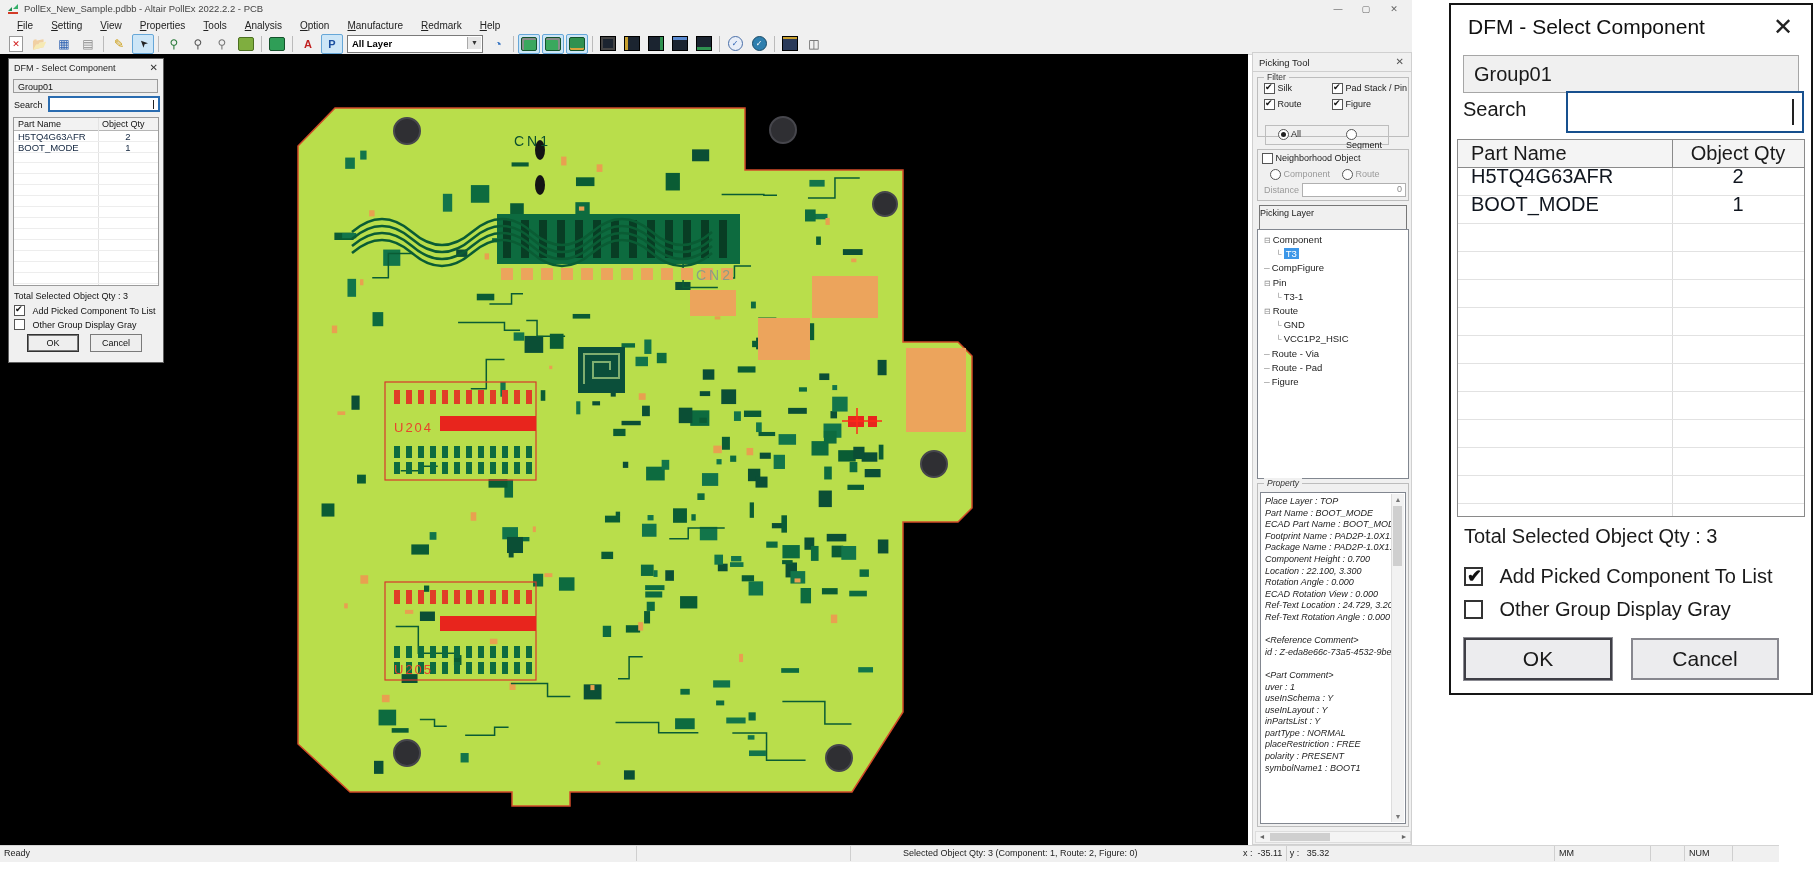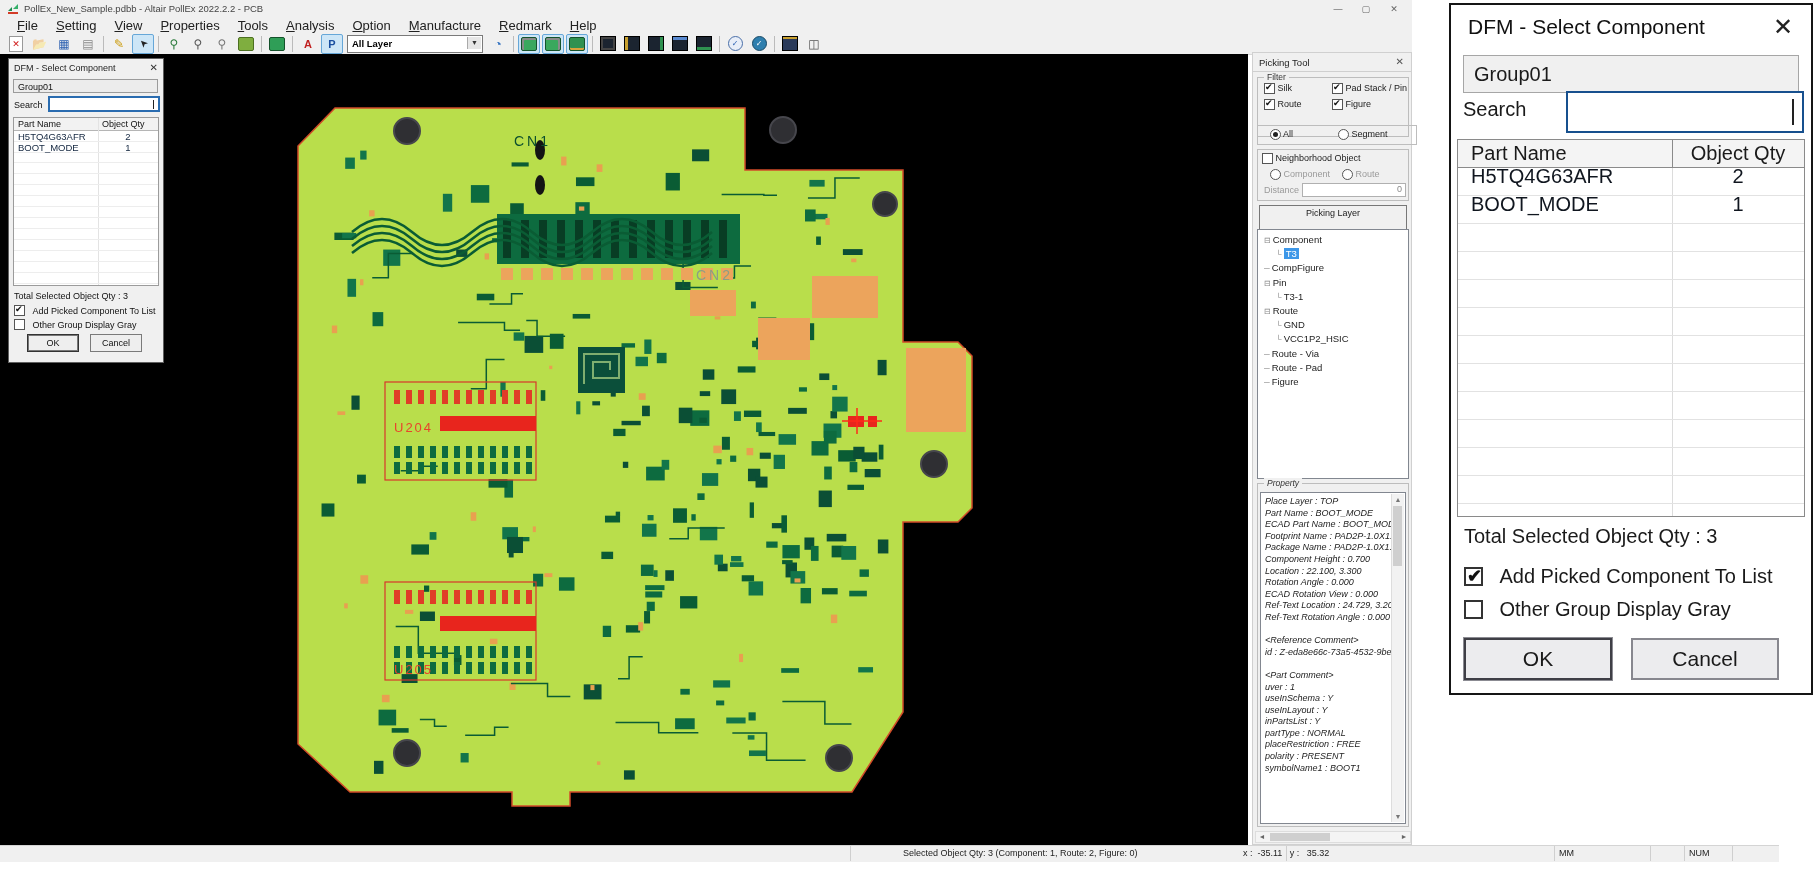--- a/index.html
+++ b/index.html
@@ -4,21 +4,21 @@
 <style>
   html,body{margin:0;padding:0;width:1815px;height:869px;background:#fff;overflow:hidden;
     font-family:"Liberation Sans", sans-serif;-webkit-font-smoothing:antialiased;}
   
   #chrome{position:absolute;left:0;top:0;width:1412px;height:54px;background:#f0f0f0;}
   #titlebar{position:absolute;left:0;top:0;width:100%;height:18px;}
   #app-logo{position:absolute;left:7px;top:3px;width:12px;height:12px;}
   #title-text{position:absolute;left:24px;top:3px;font-size:9.5px;color:#444;}
   .wbtn{position:absolute;top:2px;width:26px;height:14px;text-align:center;font-size:9px;color:#666;line-height:14px;}
   #menubar{position:absolute;left:0;top:17px;height:16px;display:flex;gap:4px;padding-left:10px;align-items:center;}
-  .menu-item{display:inline-block;font-size:13px;color:#222;padding:1px 7px;}
+  .menu-item{display:inline-block;font-size:10px;color:#222;padding:1px 7px;}
   .menu-item::first-letter{text-decoration:underline;}
   #toolbar{position:absolute;left:0;top:33px;height:21px;display:flex;align-items:center;padding-left:4px;border-bottom:1px solid #d9d9d9;width:1408px;}
   .tbtn{width:20px;height:18px;margin:0 1px;display:flex;align-items:center;justify-content:center;font-size:12px;border:1px solid transparent;border-radius:2px;position:relative;}
   .tbtn.sel{background:#cde6f7;border:1px solid #66a7d8;}
   .tsep{width:1px;height:16px;background:#bbb;margin:0 3px;}
   .gicon{width:14px;height:12px;border-radius:2px;}
   .dkicon{width:14px;height:13px;background:#1b2430;border:1px solid #000;}
   #layer-combo{width:130px;height:16px;background:#fff;border:1px solid #7a7a7a;font-size:9.5px;display:flex;align-items:center;padding-left:4px;margin:0 3px;position:relative;font-weight:bold;}
   #layer-combo .arrow{position:absolute;right:1px;top:1px;width:13px;height:12px;background:#e6e6e6;border-left:1px solid #aaa;font-size:7px;text-align:center;line-height:12px;color:#333;}
   
@@ -54,21 +54,21 @@
   #panel{position:absolute;left:1252px;top:52px;width:160px;height:793px;background:#f0f0f0;border:1px solid #d0d0d0;box-sizing:border-box;font-size:9px;color:#222;}
   #panel .phead{position:absolute;left:0;top:0;width:100%;height:18px;border-bottom:1px solid #cfcfcf;}
   #panel .phead .t{position:absolute;left:6px;top:4px;font-size:9.5px;}
   #panel .phead .x{position:absolute;right:7px;top:3px;color:#555;font-size:10px;}
   .fset{position:absolute;border:1px solid #bdbdbd;box-sizing:border-box;}
   .fset .leg{position:absolute;left:6px;top:-6px;background:#f0f0f0;padding:0 3px;font-size:8.5px;color:#333;}
   .rdo{display:inline-block;width:9px;height:9px;border:1px solid #555;border-radius:50%;background:#fff;position:relative;vertical-align:middle;}
   .rdo.checked::after{content:"";position:absolute;left:2px;top:2px;width:5px;height:5px;border-radius:50%;background:#222;}
   .gray{color:#9a9a9a;}
   .ul::first-letter{text-decoration:underline;}
-  #pl-btn{position:absolute;left:6px;top:152px;width:148px;height:27px;background:#f0f0f0;border:1px solid #777;text-align:center;line-height:15px;box-sizing:border-box;}
+  #pl-btn{position:absolute;left:6px;top:152px;width:148px;height:27px;background:#f0f0f0;border:1px solid #777;line-height:15px;box-sizing:border-box;}
   #tree{position:absolute;left:4px;top:176px;width:152px;height:250px;background:#fff;border:1px solid #828790;box-sizing:border-box;padding-top:3px;overflow:hidden;}
   .trow{height:14.2px;line-height:14.2px;white-space:nowrap;font-size:9.5px;color:#222;}
   .trow .pre{color:#888;margin:0 2px 0 6px;font-size:8px;}
   .trow.lvl1 .pre{margin-left:18px;}
   .tsel{background:#3d97e8;color:#fff;padding:0 2px;}
   #prop{position:absolute;left:4px;top:430px;width:152px;height:344px;}
   #prop .box{position:absolute;left:2px;top:8px;width:146px;height:332px;background:#fff;border:1px solid #828790;box-sizing:border-box;overflow:hidden;padding:3px 0 0 4px;}
   .pline{height:11.6px;line-height:11.6px;font-size:9px;white-space:pre;overflow:hidden;color:#222;}
   .vscroll{position:absolute;right:1px;top:1px;width:12px;bottom:1px;background:#f2f2f2;border-left:1px solid #ddd;}
   .vscroll .up,.vscroll .dn{position:absolute;left:0;width:100%;height:11px;text-align:center;font-size:7px;color:#777;line-height:11px;}
@@ -646,21 +646,21 @@
     <span class="t">Picking Tool</span>
     <span class="x">✕</span>
   </div>
   <div class="fset" style="left:4px;top:24px;width:152px;height:60px;">
     <span class="leg">Filter</span>
     <span style="position:absolute;left:6px;top:5px;"><span class="cbx checked"></span> <span class="ul">Silk</span></span>
     <span style="position:absolute;left:74px;top:5px;"><span class="cbx checked"></span> <span class="ul">Pad Stack / Pin</span></span>
     <span style="position:absolute;left:6px;top:21px;"><span class="cbx checked"></span> <span class="ul">Route</span></span>
     <span style="position:absolute;left:74px;top:21px;"><span class="cbx checked"></span> <span class="ul">Figure</span></span>
   </div>
-  <div class="fset" style="left:4px;top:72px;width:160px;height:20px;">
+  <div class="fset" style="left:12px;top:72px;width:124px;height:20px;">
     <span style="position:absolute;left:12px;top:3px;"><span class="rdo checked"></span> <span>All</span></span>
     <span style="position:absolute;left:80px;top:3px;"><span class="rdo"></span> <span>Segment</span></span>
   </div>
   <div class="fset" style="left:4px;top:96px;width:152px;height:52px;">
     <span style="position:absolute;left:4px;top:3px;"><span class="cbx"></span> <span>Neighborhood Object</span></span>
     <span class="gray" style="position:absolute;left:12px;top:19px;"><span class="rdo"></span> <span>Component</span></span>
     <span class="gray" style="position:absolute;left:84px;top:19px;"><span class="rdo"></span> <span>Route</span></span>
     <span class="gray" style="position:absolute;left:6px;top:35px;">Distance</span>
     <span style="position:absolute;left:44px;top:33px;width:104px;height:14px;background:#fff;border:1px solid #b0b0b0;text-align:right;padding-right:3px;box-sizing:border-box;color:#888;">0</span>
   </div>
@@ -715,20 +715,21 @@
     </div>
   </div>
   <div id="hscroll">
     <span class="lt">◄</span>
     <span class="hthumb"></span>
     <span class="rt">►</span>
   </div>
 </div>
 
 <div id="statusbar">
+  <span class="sseg" style="left:0;width:637px;">Ready</span>
   <span class="sseg" style="left:637px;width:214px;"></span>
   <span class="sseg" style="left:899px;width:388px;">Selected Object Qty: 3 (Component: 1, Route: 2, Figure: 0)</span>
   <span class="sseg" style="left:1239px;width:316px;">x :  -35.11   y :   35.32</span>
   <span class="sseg" style="left:1555px;width:96px;">MM</span>
   <span class="sseg" style="left:1651px;width:34px;"></span>
   <span class="sseg" style="left:1685px;width:48px;">NUM</span>
   <span class="sseg" style="left:1733px;width:45px;border-right:none;"></span>
 </div>
 
 <div id="bdlg">

